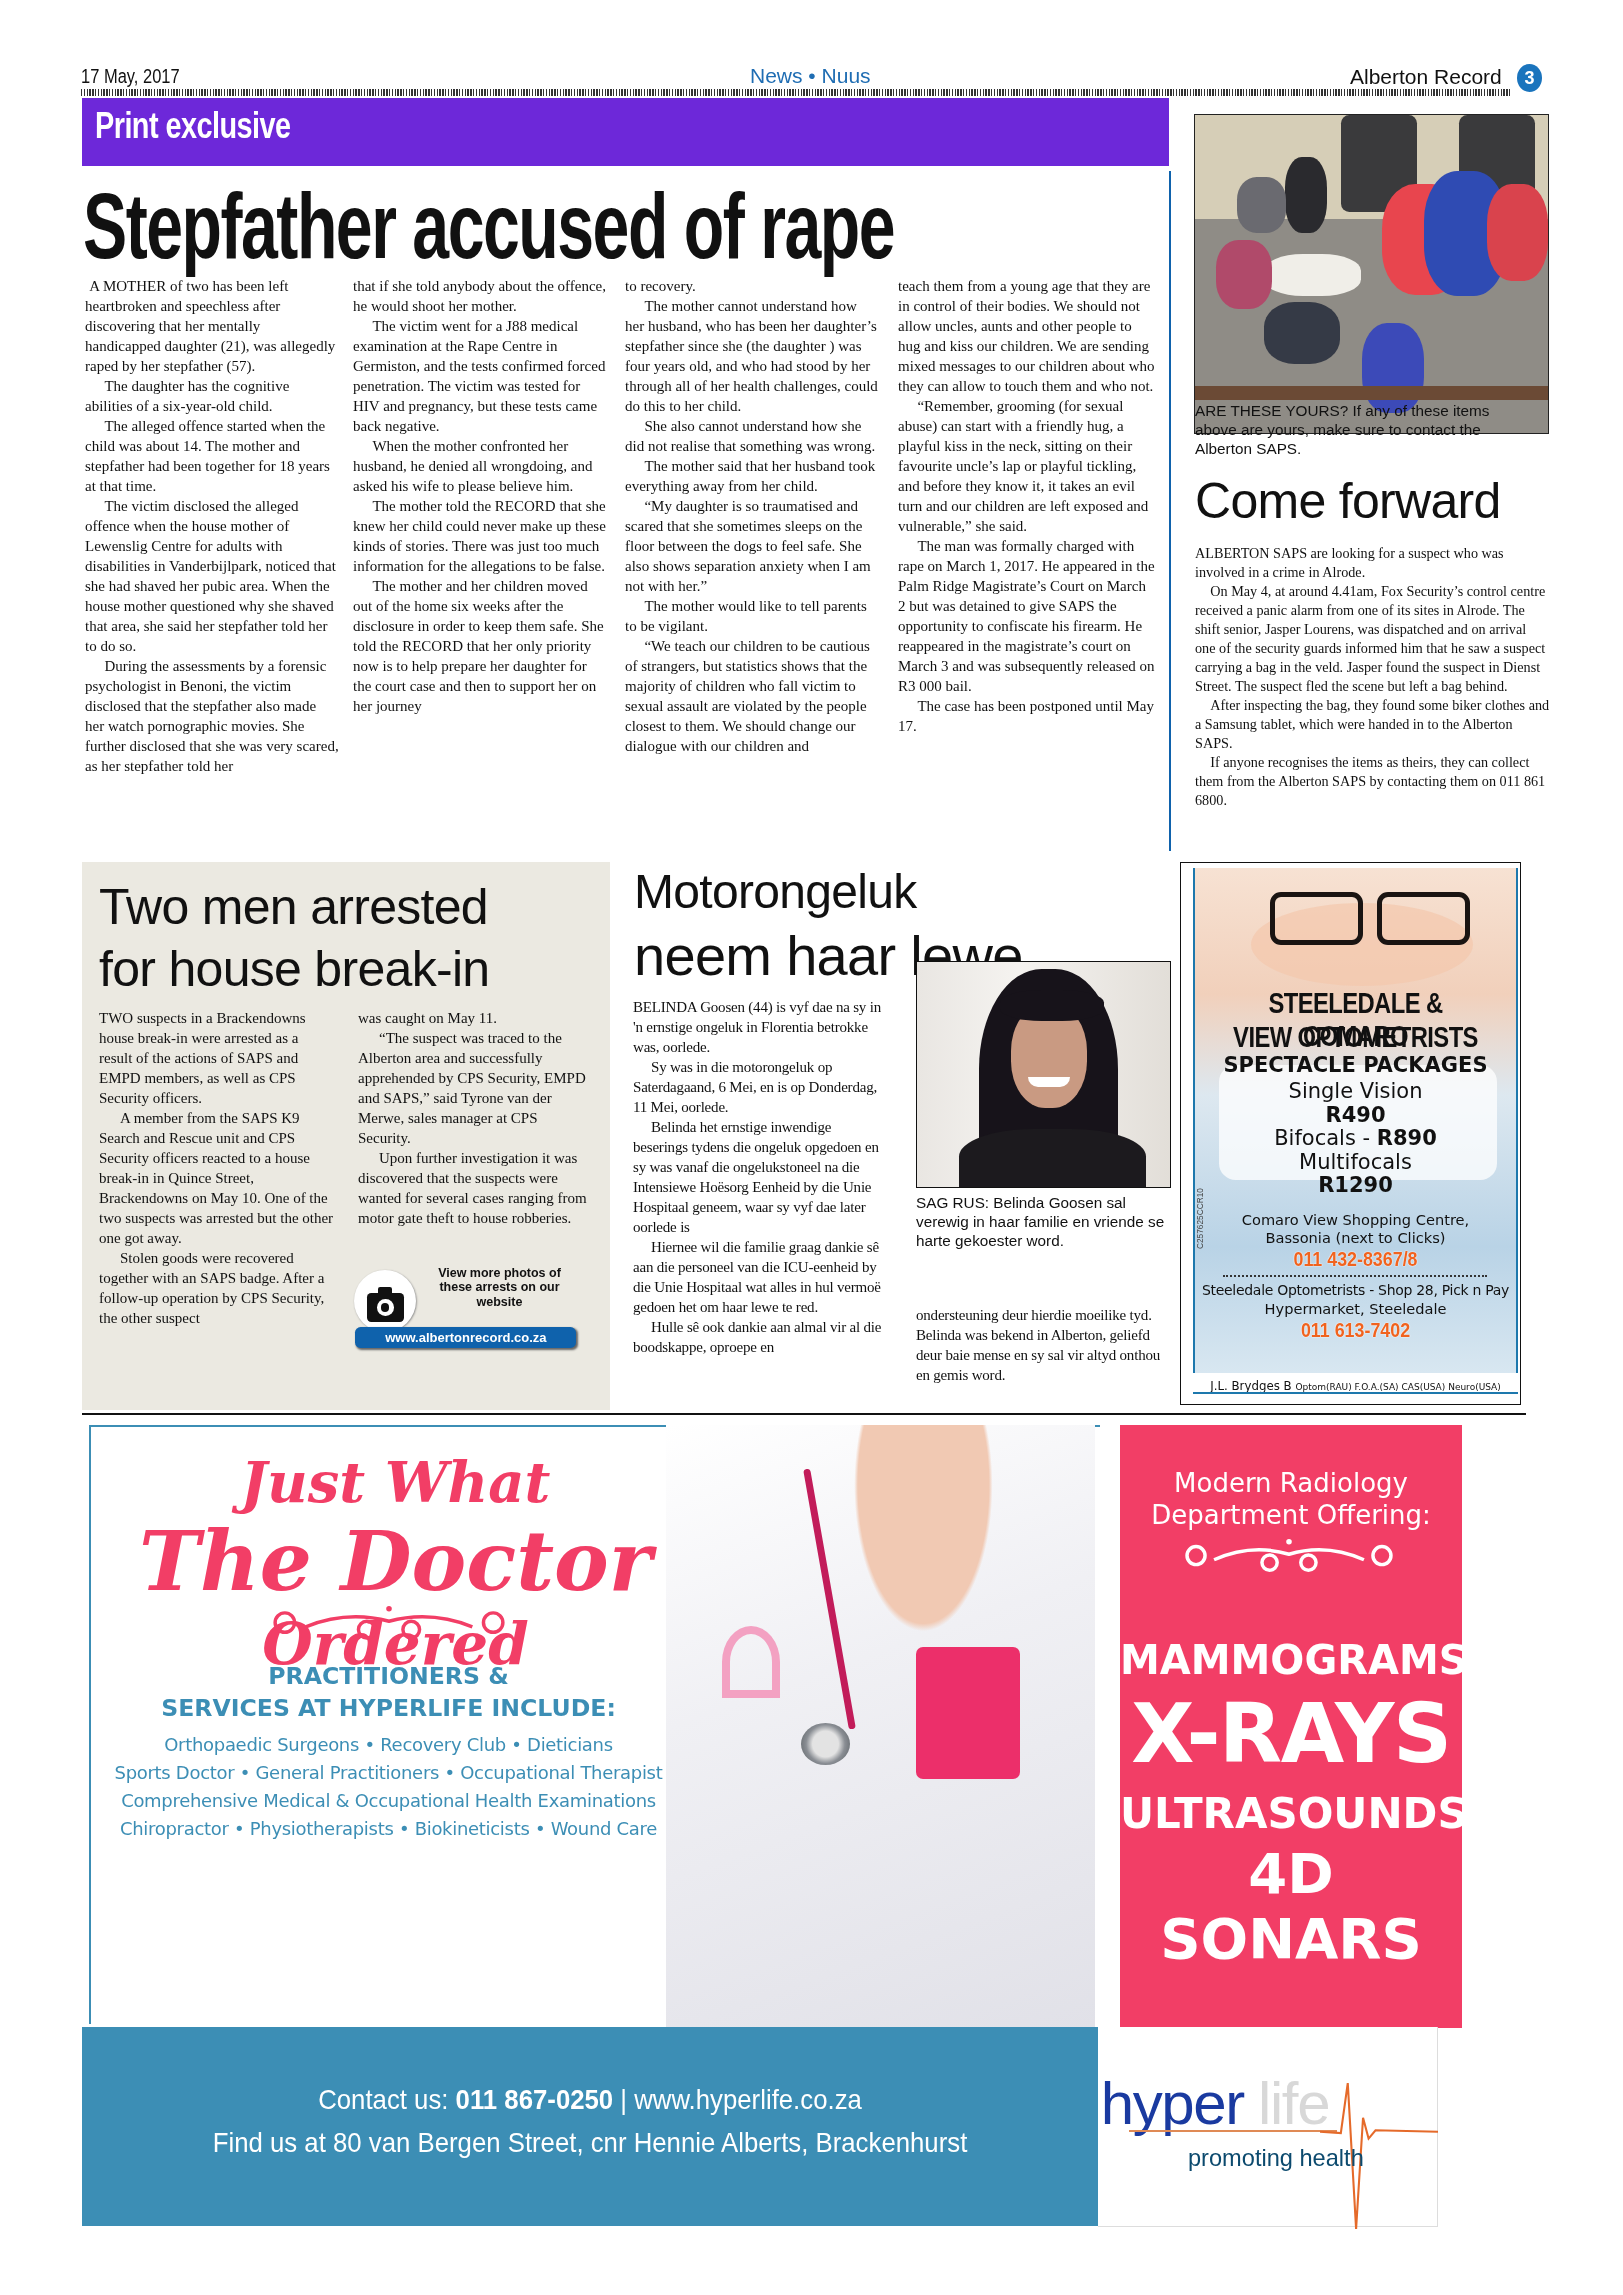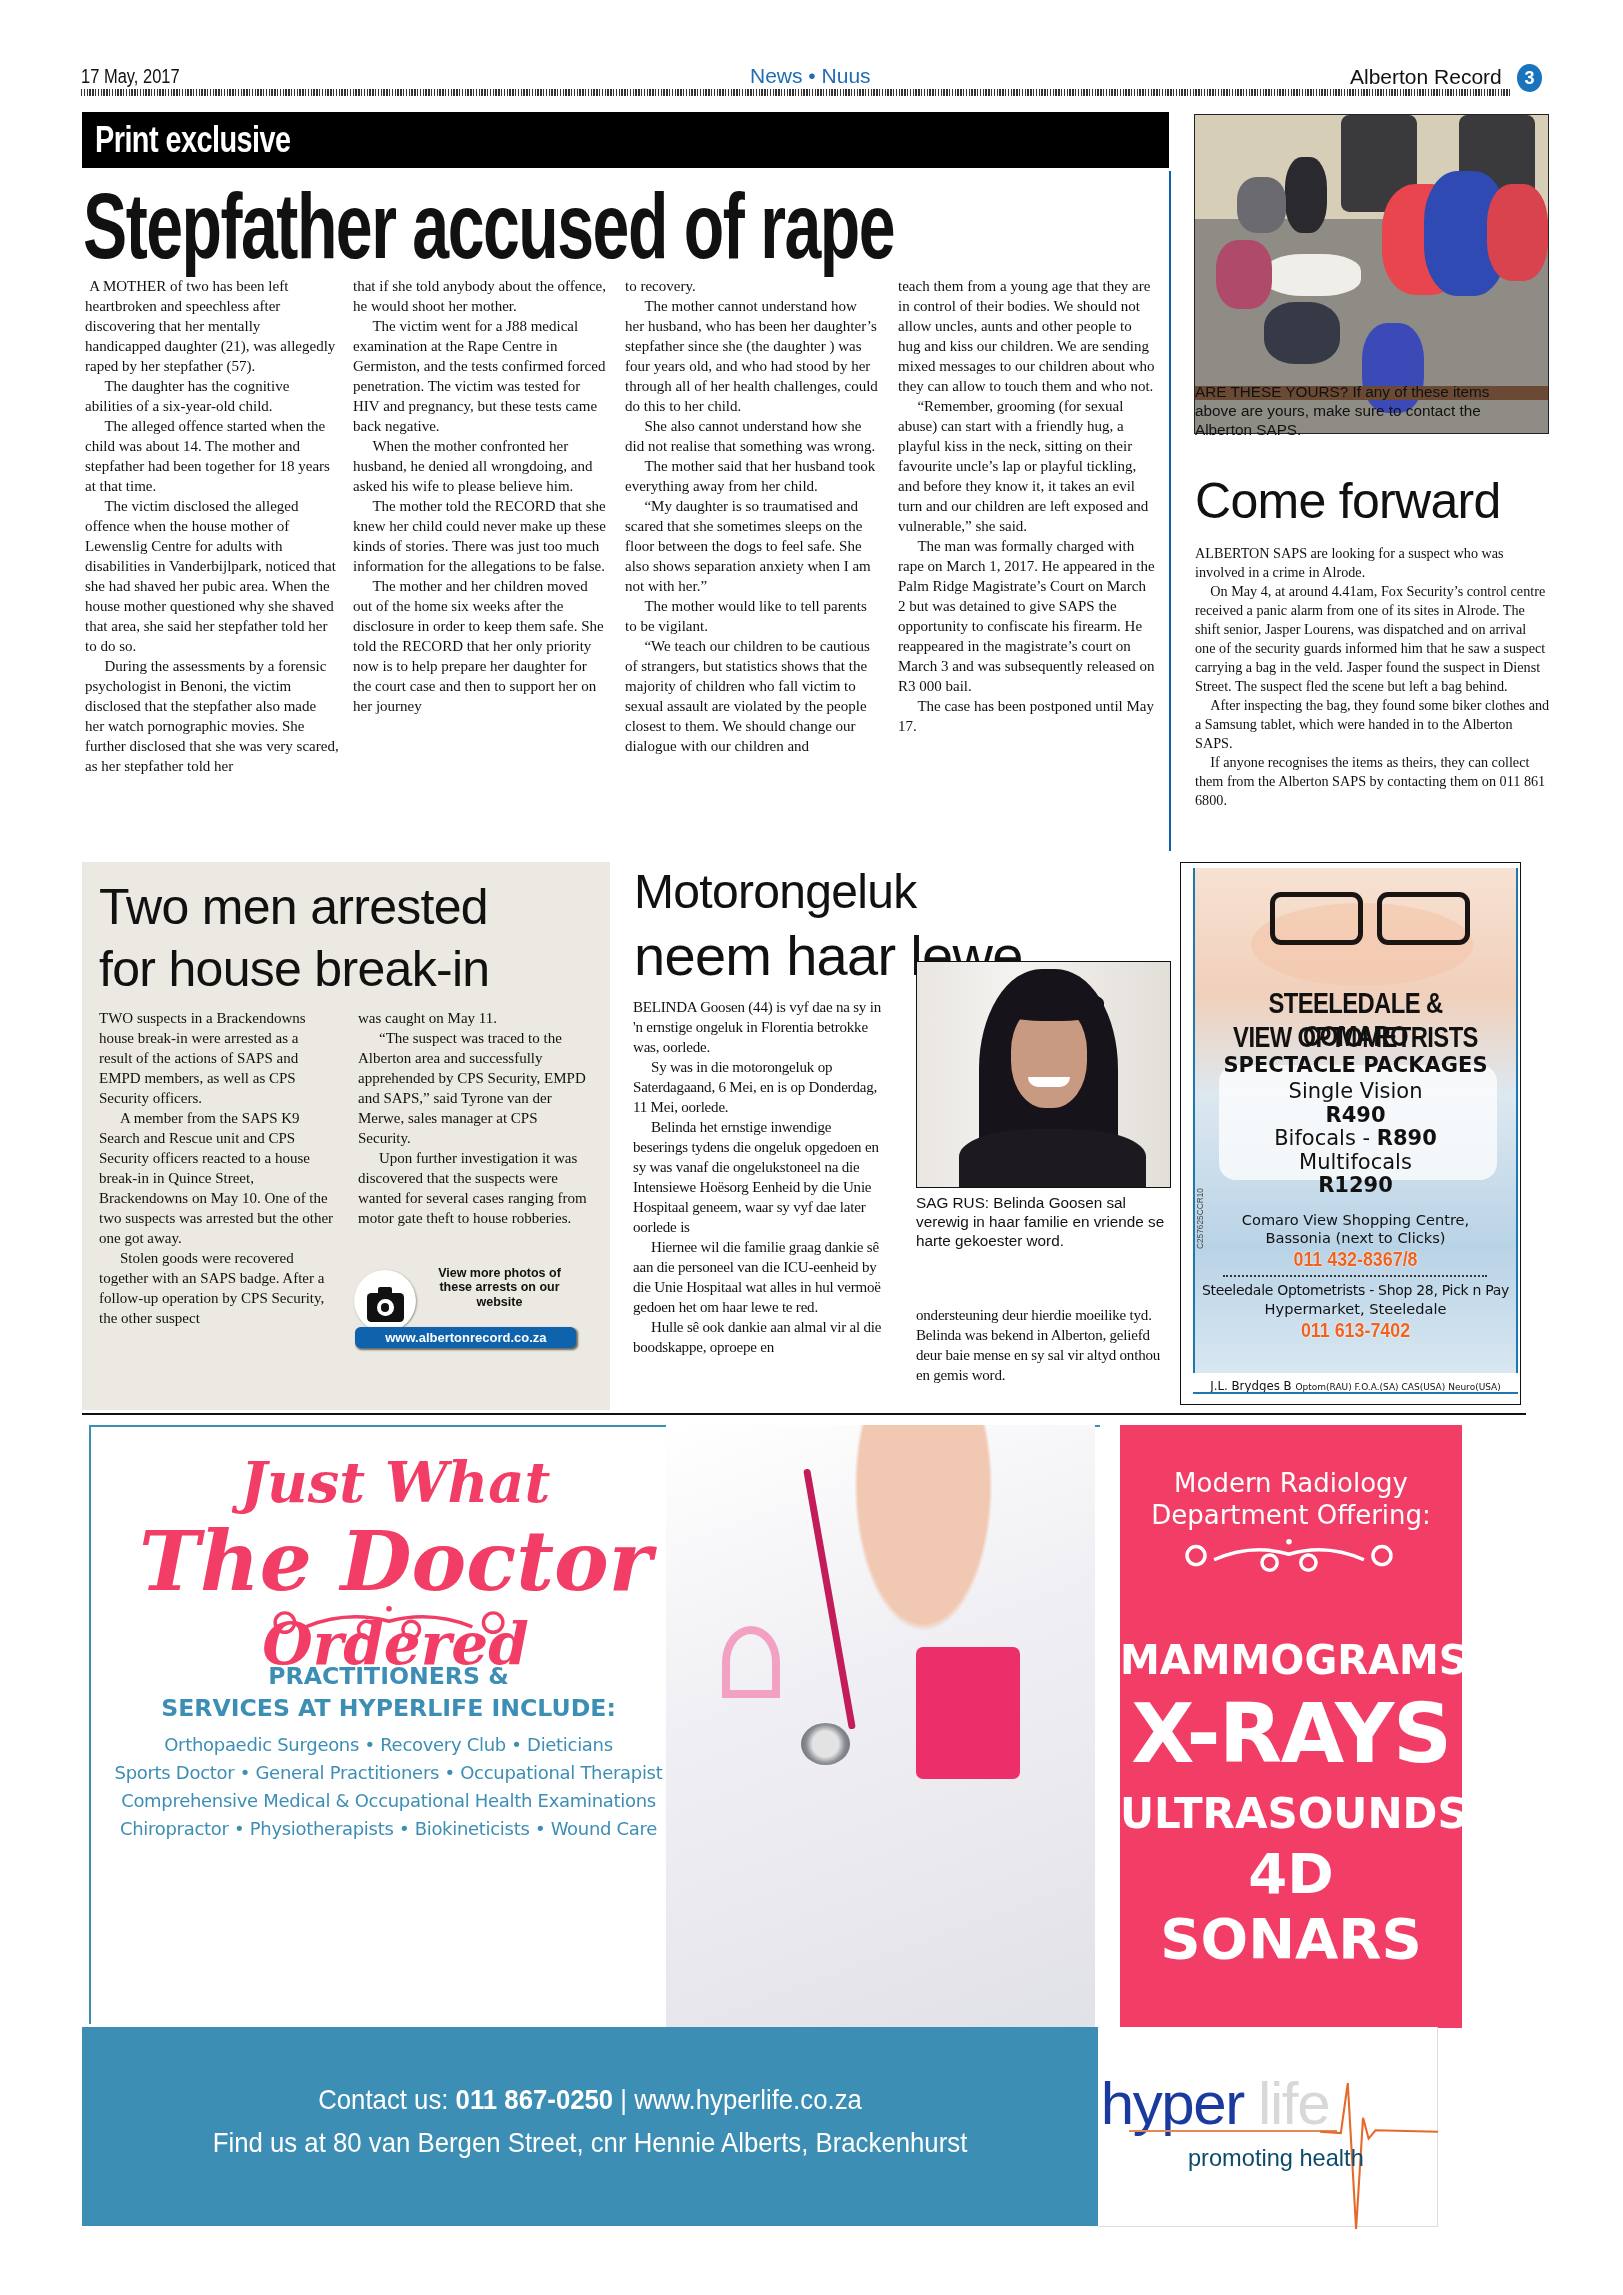--- a/index.html
+++ b/index.html
@@ -5,21 +5,21 @@
   html,body{margin:0;padding:0;background:#fff;}
   body{width:1624px;height:2295px;position:relative;overflow:hidden;font-family:"Liberation Serif",serif;color:#111;}
   .abs{position:absolute;}
   
   .hdr-date{left:81px;top:65px;font:19.4px "Liberation Sans",sans-serif;transform:scaleX(.85);transform-origin:left;}
   .hdr-section{left:750px;top:64px;font:21px "Liberation Sans",sans-serif;color:#1f6db3;}
   .hdr-paper{left:1350px;top:65px;font:21px "Liberation Sans",sans-serif;}
   .hdr-pagenum{left:1517px;top:64px;width:25px;height:28px;border-radius:50%;background:#1a74bd;color:#fff;font:bold 18px "Liberation Sans",sans-serif;text-align:center;line-height:28px;}
   .hdr-rule{left:81px;top:89px;width:1430px;height:7px;background:repeating-linear-gradient(90deg,#333 0 1.4px,#fff 1.4px 2.8px);}
   
-  .kicker{left:82px;top:112px;width:1087px;height:56px;background:#000000;}
+  .kicker{left:82px;top:98px;width:1087px;height:68px;background:#6d28d9;}
   .kicker span{position:absolute;left:12.5px;top:7px;font:bold 37px "Liberation Sans",sans-serif;color:#fff;transform:scaleX(.78);transform-origin:left;letter-spacing:-0.7px;}
   .story-box{left:82px;top:171px;width:1087px;height:680px;border-right:2.1px solid #0f62ac;}
   .headline{left:83px;top:174px;font:bold 92px "Liberation Sans",sans-serif;letter-spacing:-2.1px;transform:scaleX(.72);transform-origin:left;line-height:104px;white-space:nowrap;}
   .col{font-size:15px;line-height:20px;text-align:left;}
   .col p{margin:0;text-indent:19.4px;}
   .col p.first{text-indent:4.2px;}
   
   .photo-clothes{left:1194px;top:114px;width:353px;height:318px;border:1.4px solid #222;background:linear-gradient(180deg,#cfc8b2 0%,#bdb59c 30%,#8e8b82 55%,#7e7c78 100%);overflow:hidden;}
   .photo-clothes .blob{position:absolute;border-radius:40%;}
   .caption{font:15.3px "Liberation Sans",sans-serif;line-height:19px;}
@@ -124,21 +124,21 @@
   <div class="blob" style="left:42px;top:62px;width:49px;height:56px;background:#6a6a70"></div>
   <div class="blob" style="left:187px;top:69px;width:83px;height:111px;background:#e8454e"></div>
   <div class="blob" style="left:229px;top:56px;width:83px;height:125px;background:#2f4bb3"></div>
   <div class="blob" style="left:292px;top:69px;width:61px;height:97px;background:#d9434d"></div>
   <div class="blob" style="left:69px;top:139px;width:97px;height:42px;background:#f0eee8"></div>
   <div class="blob" style="left:69px;top:187px;width:76px;height:62px;background:#353a46"></div>
   <div class="blob" style="left:167px;top:208px;width:62px;height:90px;background:#3c4ab8"></div>
   <div class="blob" style="left:21px;top:125px;width:56px;height:69px;background:#b04a6a"></div>
   <div class="blob" style="left:0;top:271px;width:353px;height:14px;background:#6b4a35;border-radius:0"></div>
 </div>
-<div class="abs caption" style="left:1195px;top:382px;width:326px;">ARE THESE YOURS? If any of these items above are yours, make sure to contact the Alberton SAPS.</div>
+<div class="abs caption" style="left:1195px;top:401px;width:326px;">ARE THESE YOURS? If any of these items above are yours, make sure to contact the Alberton SAPS.</div>
 <div class="abs come-forward">Come forward</div>
 <div class="abs cf-body">
   <p class="first">ALBERTON SAPS are looking for a suspect who was involved in a crime in Alrode.</p>
   <p>On May 4, at around 4.41am, Fox Security’s control centre received a panic alarm from one of its sites in Alrode. The shift senior, Jasper Lourens, was dispatched and on arrival one of the security guards informed him that he saw a suspect carrying a bag in the veld. Jasper found the suspect in Dienst Street. The suspect fled the scene but left a bag behind.</p>
   <p>After inspecting the bag, they found some biker clothes and a Samsung tablet, which were handed in to the Alberton SAPS.</p>
   <p>If anyone recognises the items as theirs, they can collect them from the Alberton SAPS by contacting them on 011 861 6800.</p>
 </div>
 
 <div class="abs grey-box"></div>
 <div class="abs h2" style="left:99px;top:876px;">Two men arrested</div>

